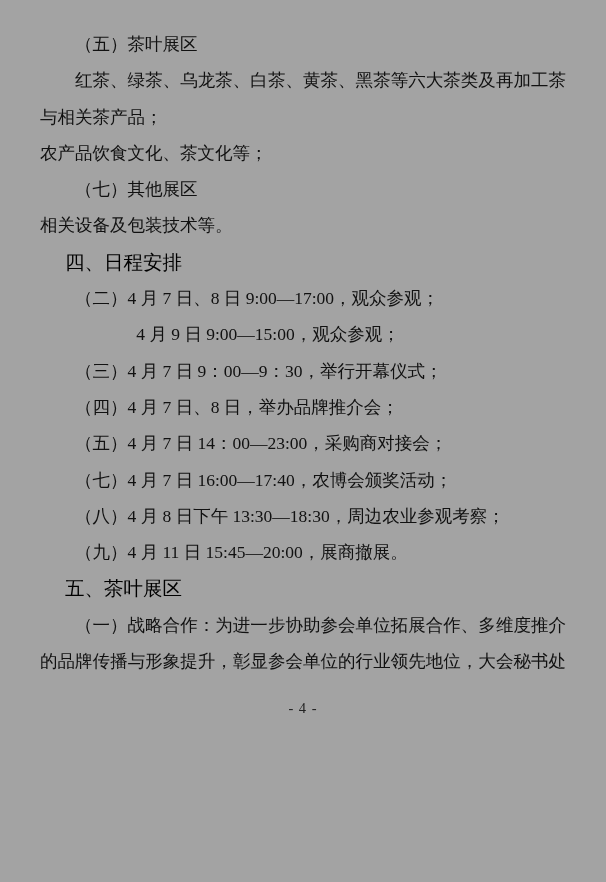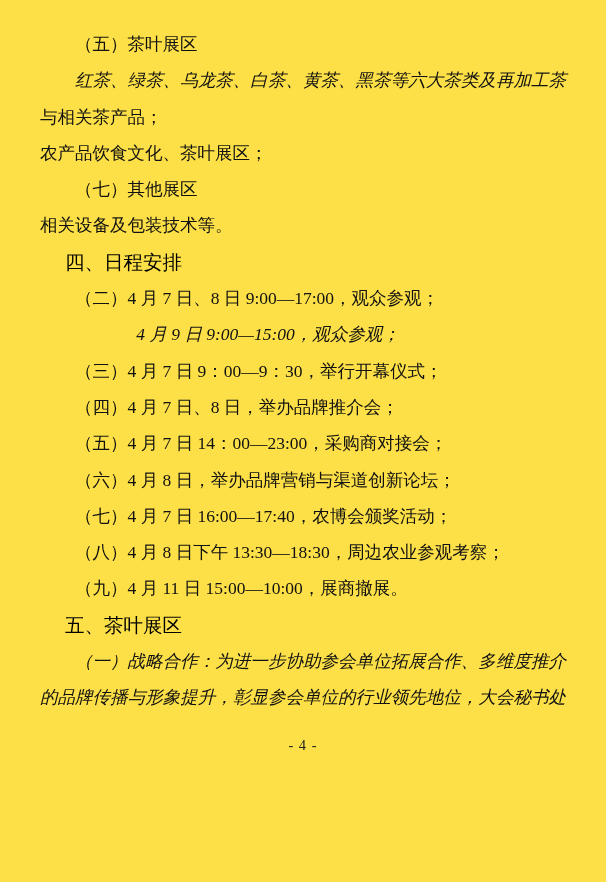--- a/index.html
+++ b/index.html
@@ -4,21 +4,21 @@
 <style>
   html, body {
     margin: 0;
     padding: 0;
     background: #ffffff;
   }
   .page {
     position: relative;
     width: 606px;
     height: 882px;
-    background: #fde047;
+    background: #a3a3a3;
     overflow: hidden;
     font-family: "Liberation Serif", "DejaVu Serif", serif;
     color: #111111;
   }
   .content {
     width: 526px;
     margin: 0 40px;
     padding-top: 26px;
   }
   .line {
@@ -26,63 +26,60 @@
     line-height: 36.3px;
     height: 36.3px;
     white-space: nowrap;
     text-indent: 0;
   }
   .line.indent {
     text-indent: 2em;
   }
   .line.cont {
     text-indent: 5.5em;
-    font-style: italic;
   }
   .line.heading {
     font-family: "Liberation Sans", "DejaVu Sans", sans-serif;
     font-weight: normal;
     font-size: 19.5px;
     text-indent: 25px;
     color: #000000;
   }
   .line.stretch {
     white-space: normal;
     text-align: justify;
     text-align-last: justify;
-    font-style: italic;
   }
   .page-number {
     margin-top: 20px;
     text-align: center;
     font-size: 14.5px;
     line-height: 18px;
     color: #222222;
     letter-spacing: 1px;
   }
 </style>
 </head>
 <body>
 
 <div class="page">
   <div class="content" id="lines-container">
       <div class="line indent">（五）茶叶展区</div>
       <div class="line indent stretch">红茶、绿茶、乌龙茶、白茶、黄茶、黑茶等六大茶类及再加工茶</div>
       <div class="line">与相关茶产品；</div>
-      <div class="line">农产品饮食文化、茶叶展区；</div>
+      <div class="line">农产品饮食文化、茶文化等；</div>
       <div class="line indent">（七）其他展区</div>
       <div class="line">相关设备及包装技术等。</div>
       <div class="line heading">四、日程安排</div>
       <div class="line indent">（二）4 月 7 日、8 日 9:00—17:00，观众参观；</div>
       <div class="line cont">4 月 9 日 9:00—15:00，观众参观；</div>
       <div class="line indent">（三）4 月 7 日 9：00—9：30，举行开幕仪式；</div>
       <div class="line indent">（四）4 月 7 日、8 日，举办品牌推介会；</div>
       <div class="line indent">（五）4 月 7 日 14：00—23:00，采购商对接会；</div>
-      <div class="line indent">（六）4 月 8 日，举办品牌营销与渠道创新论坛；</div>
       <div class="line indent">（七）4 月 7 日 16:00—17:40，农博会颁奖活动；</div>
       <div class="line indent">（八）4 月 8 日下午 13:30—18:30，周边农业参观考察；</div>
-      <div class="line indent">（九）4 月 11 日 15:00—10:00，展商撤展。</div>
+      <div class="line indent">（九）4 月 11 日 15:45—20:00，展商撤展。</div>
       <div class="line heading">五、茶叶展区</div>
       <div class="line indent stretch">（一）战略合作：为进一步协助参会单位拓展合作、多维度推介</div>
       <div class="line stretch">的品牌传播与形象提升，彰显参会单位的行业领先地位，大会秘书处</div>
     </div>
   <div class="page-number">- 4 -</div>
 </div>
 
 </body></html>

